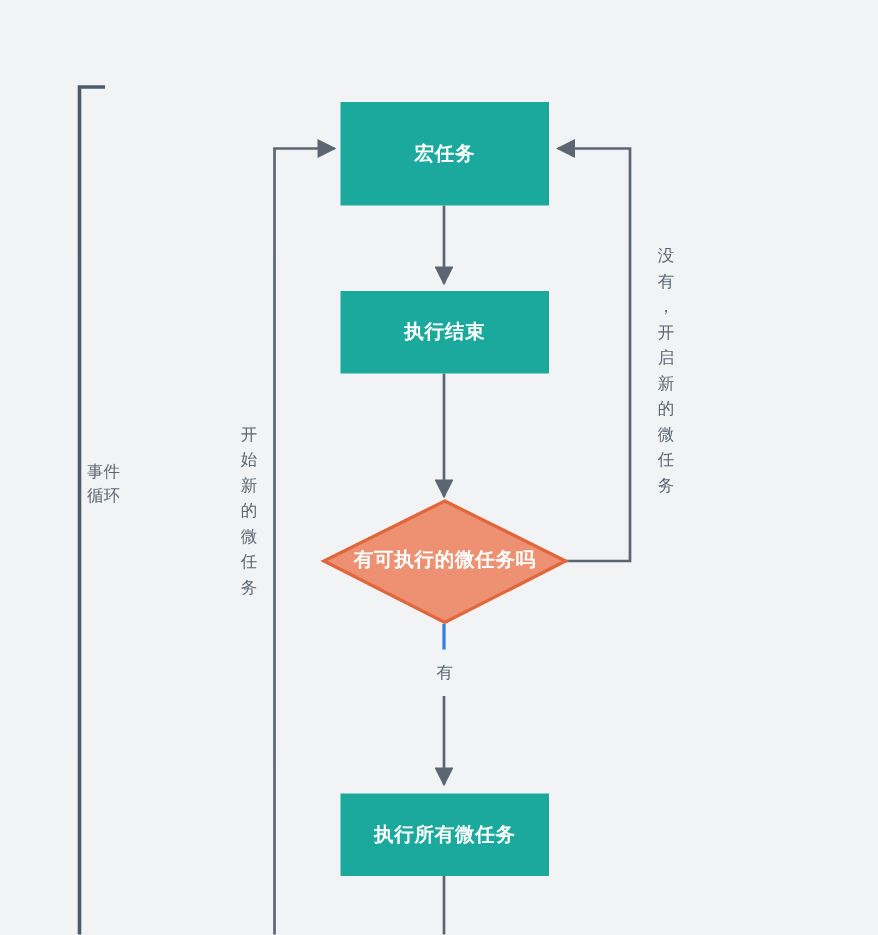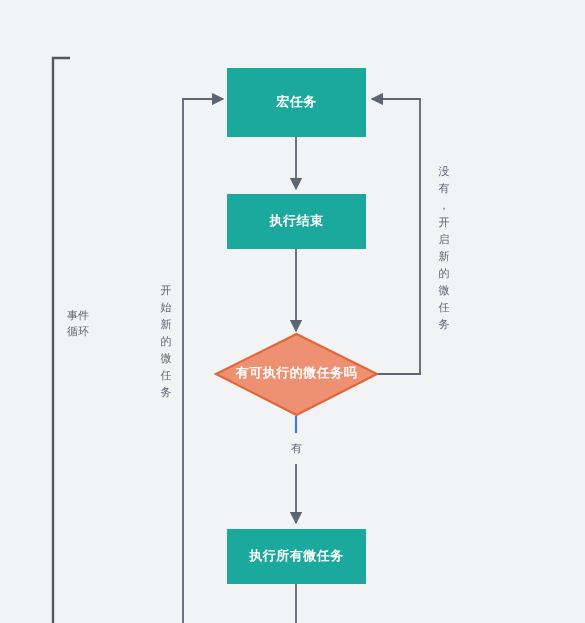--- a/index.html
+++ b/index.html
@@ -52,21 +52,21 @@
     text-align: center;
     white-space: pre-line;
     letter-spacing: 0;
   }
   .bracket-label {
     position: absolute;
     color: #5c6672;
     font-family: "Liberation Sans", sans-serif;
     font-size: 11px;
     line-height: 1.45;
-    text-align: center;
+    text-align: left;
     white-space: pre-line;
   }
 </style>
 </head>
 <body>
 
 <div id="flowchart-root">
 
   <svg class="diagram" viewBox="0 0 585 623">
     <defs>

